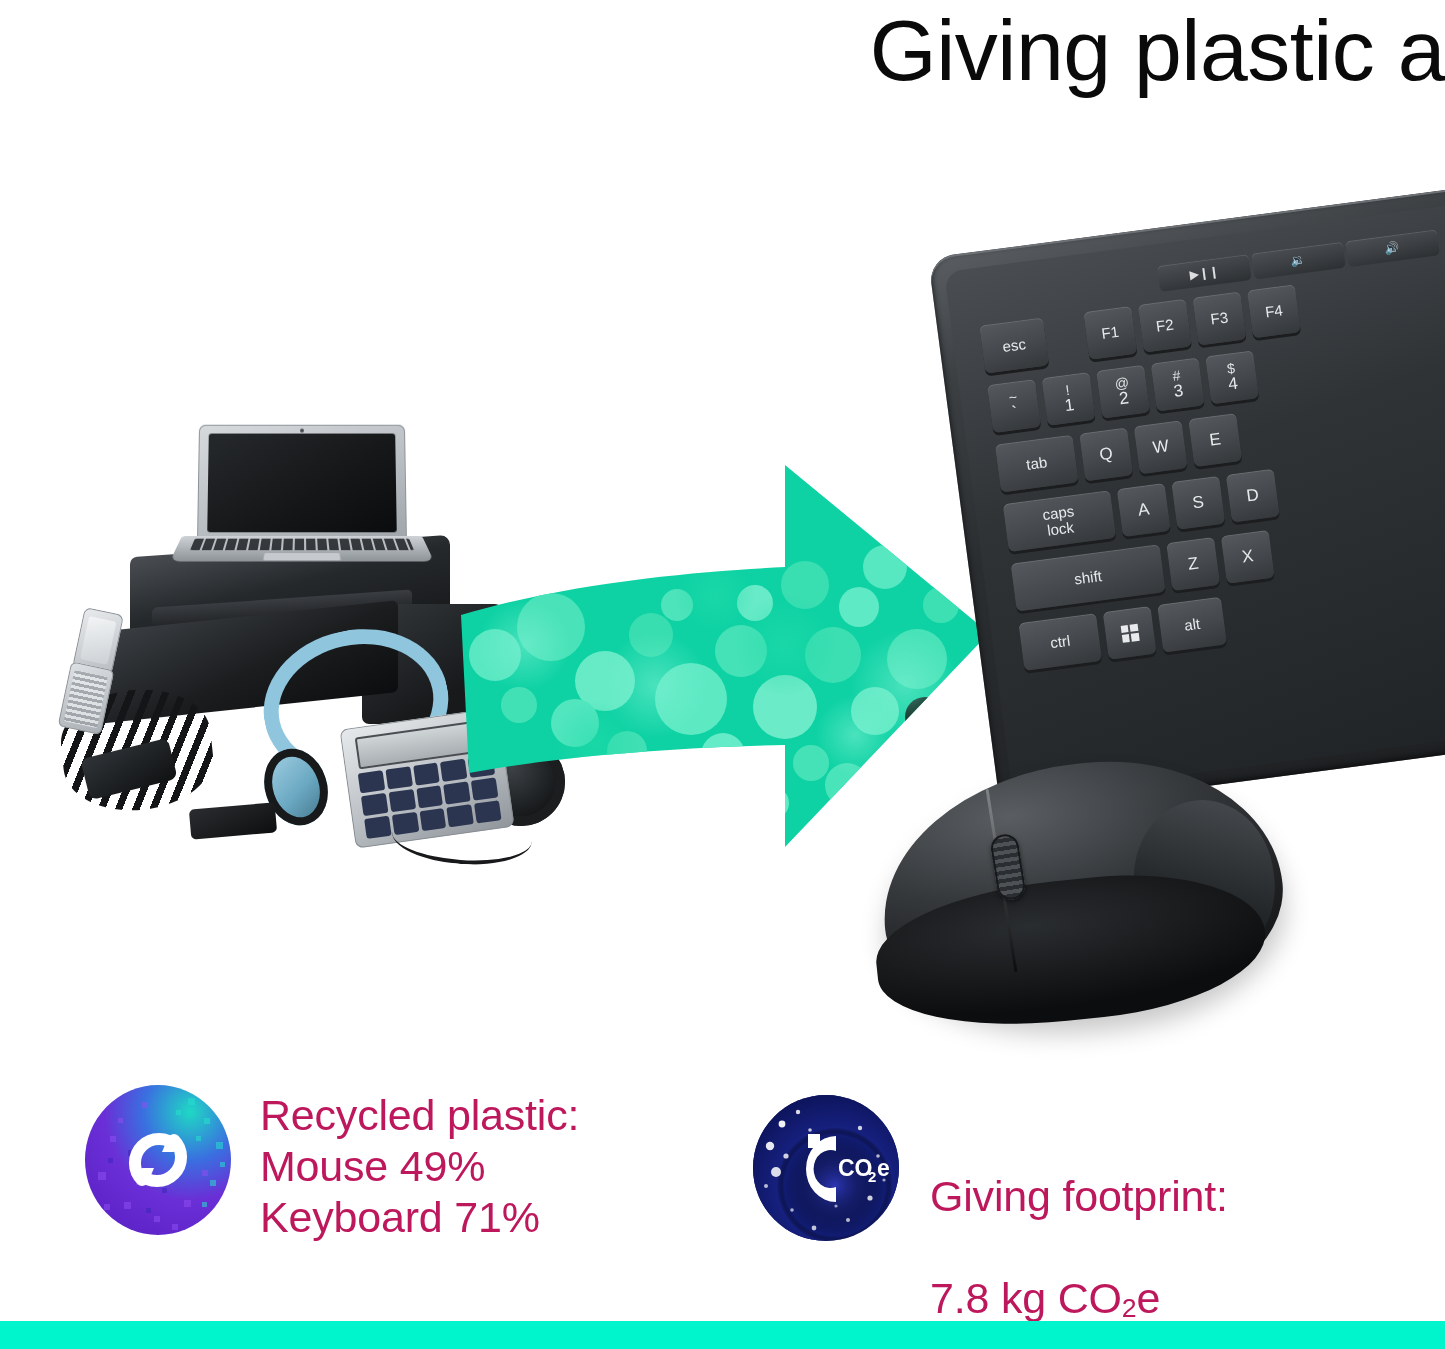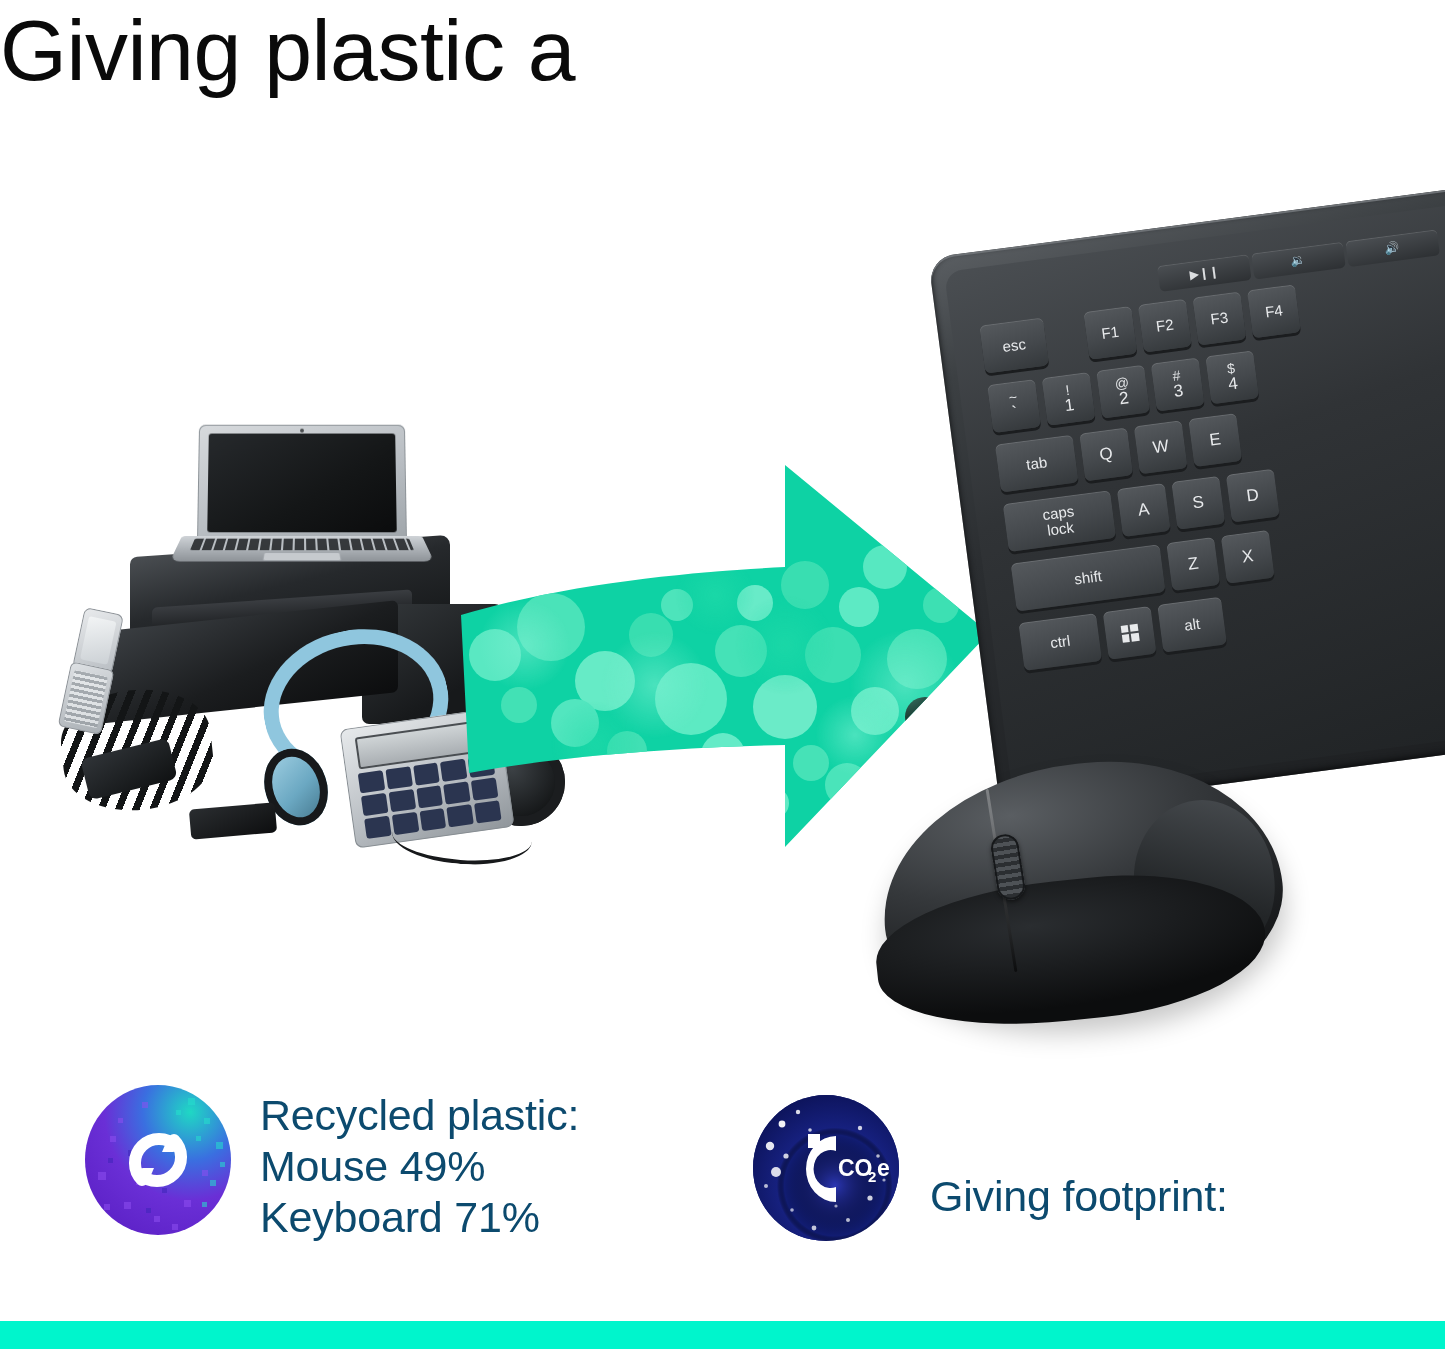--- a/index.html
+++ b/index.html
@@ -6,21 +6,21 @@
   body{
     width:1445px;height:1349px;position:relative;overflow:hidden;
     font-family:"Liberation Sans","DejaVu Sans",sans-serif;
     background:#ffffff;
   }
   .stage{position:absolute;inset:0;background:#ffffff;}
 
   
   .headline{
     position:absolute;left:0;top:2px;width:1445px;
-    text-align:left;color:#0a0a0a;
+    text-align:right;color:#0a0a0a;
     font-size:86px;line-height:97px;font-weight:300;
     letter-spacing:-0.5px;
   }
   .headline .l2{display:block;}
 
   
   .ewaste{position:absolute;left:62px;top:418px;width:470px;height:465px;}
   .ew-laptop{position:absolute;left:120px;top:6px;width:240px;height:150px;}
   .ew-lid{
     position:absolute;left:16px;top:0;width:208px;height:120px;
@@ -249,21 +249,21 @@
     background:repeating-linear-gradient(180deg,#4e5256 0 4px,#2b2e31 4px 8px);
     border-radius:14px;transform:rotate(-9deg);
     box-shadow:inset 0 0 0 2px #16181a,0 2px 4px rgba(0,0,0,.5);
   }
 
   
   .badge-row{position:absolute;left:0;top:1078px;width:1445px;height:200px;}
   .badge{position:absolute;display:flex;align-items:flex-start;}
   .badge-ico{flex:0 0 auto;position:relative;border-radius:50%;overflow:hidden;}
   .badge-txt{
-    color:#0c4a6e;font-weight:400;letter-spacing:-.2px;
+    color:#be185d;font-weight:400;letter-spacing:-.2px;
     font-size:43px;line-height:51px;white-space:pre-line;
   }
   .b-recycled{left:84px;top:6px;}
   .b-recycled .badge-ico{width:148px;height:152px;margin-right:28px;}
   .b-recycled .badge-txt{padding-top:6px;}
   .b-carbon{left:752px;top:16px;}
   .b-carbon .badge-ico{width:148px;height:148px;margin-right:30px;}
   .b-carbon .badge-txt{padding-top:26px;}
 
   
@@ -585,20 +585,21 @@
           </g>
           <path d="M84 42 A30 33 0 1 0 84 108 L84 93 A17 19 0 1 1 84 57 Z" fill="#ffffff"></path>
           <rect x="56" y="40" width="12" height="14" fill="#ffffff"></rect>
           <text x="86" y="82" font-family="Liberation Sans, sans-serif" font-size="23" font-weight="600" fill="#ffffff">CO</text>
           <text x="116" y="88" font-family="Liberation Sans, sans-serif" font-size="15" font-weight="600" fill="#ffffff">2</text>
           <text x="125" y="82" font-family="Liberation Sans, sans-serif" font-size="23" font-weight="600" fill="#ffffff">e</text>
         </svg>
       </div>
       <div class="badge-txt">
         <div>Giving footprint:</div>
+        <div><span>7.8 kg CO</span><sub>2</sub><span>e</span></div>
       </div>
     </div>
 
   </div>
 
   <div class="bottombar"></div>
 
 </div>
 
 </body></html>

